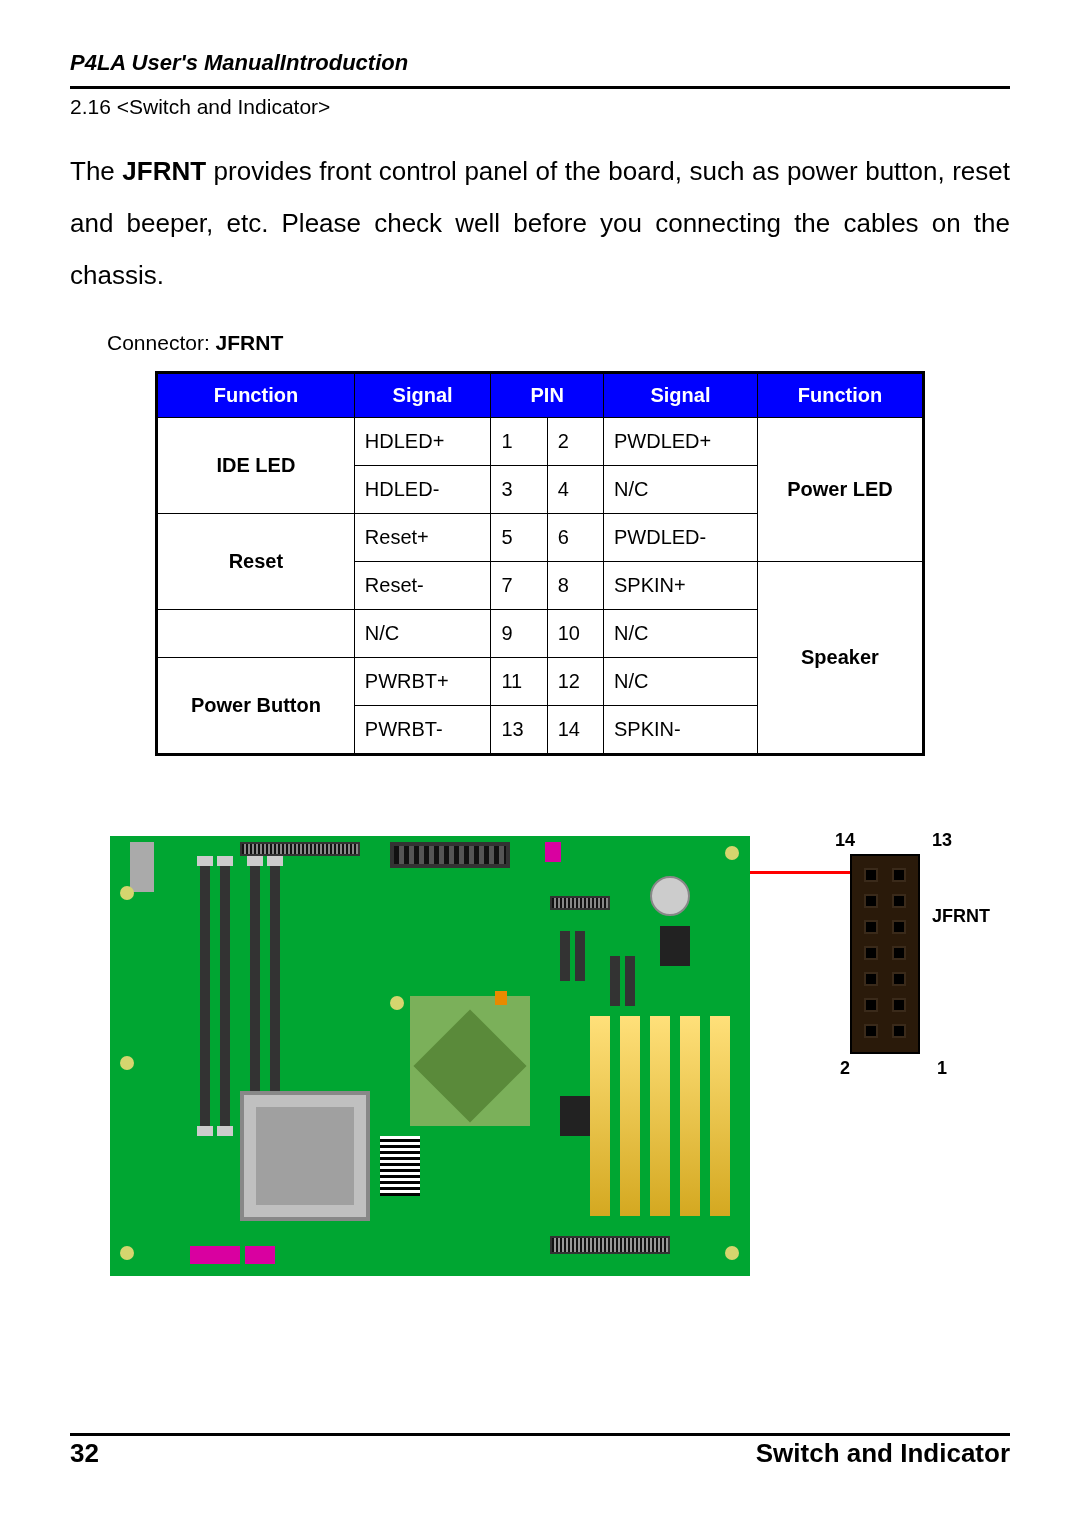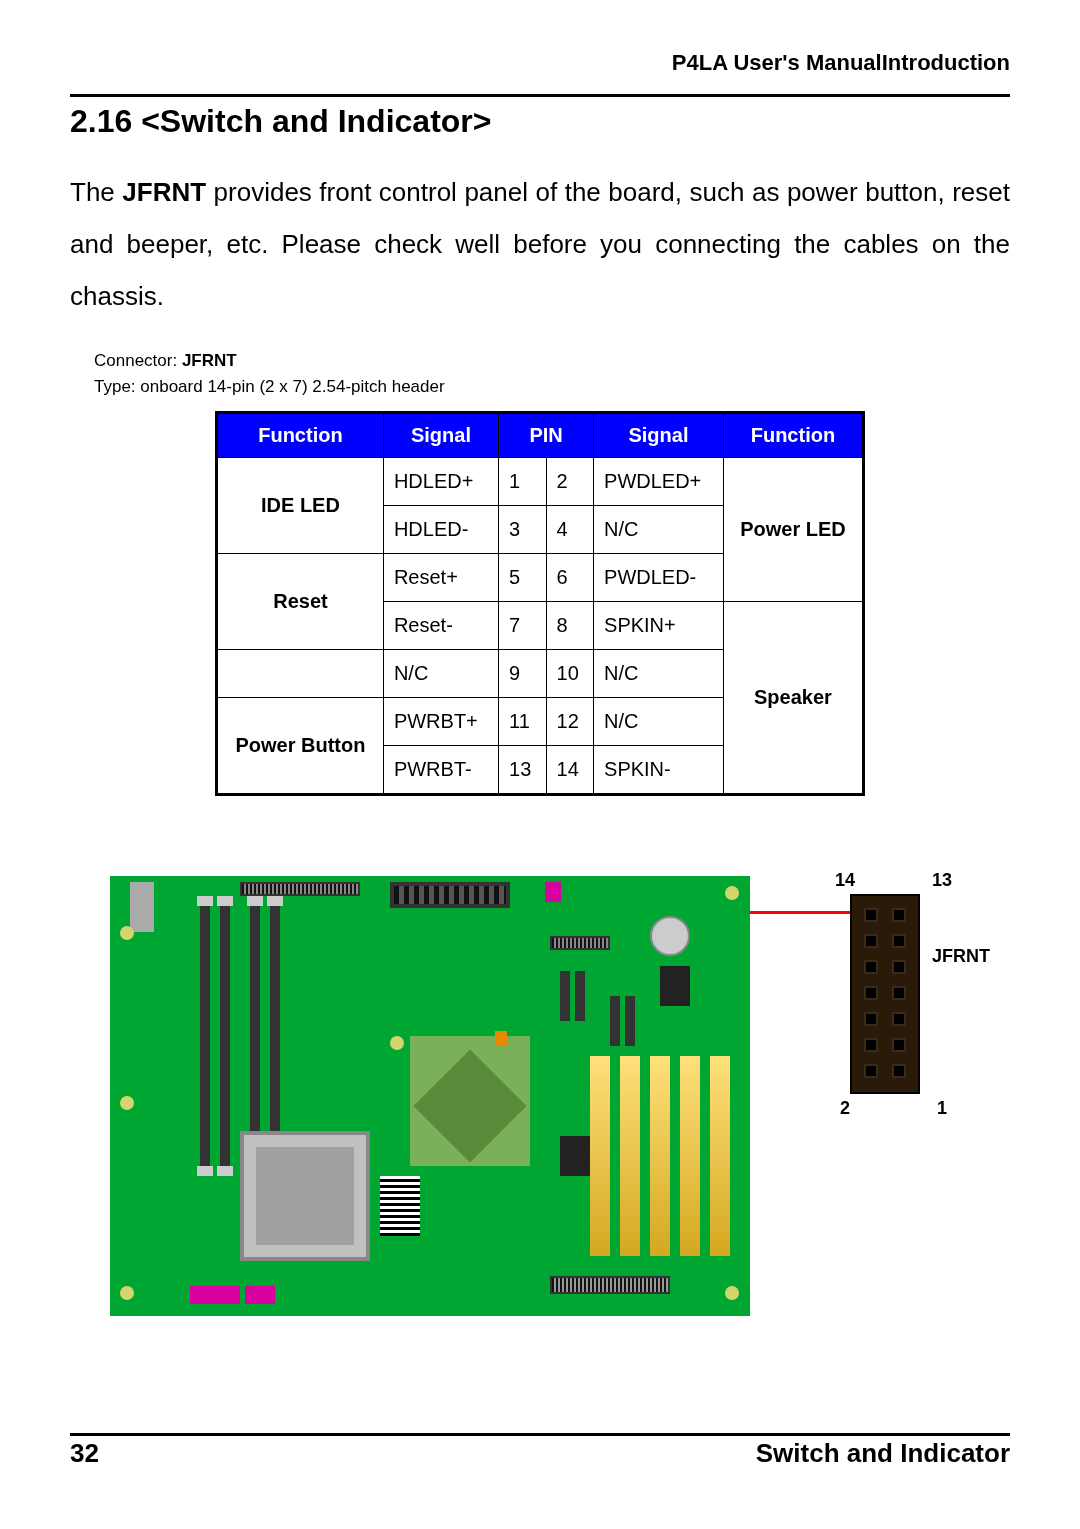--- a/index.html
+++ b/index.html
@@ -7,47 +7,48 @@
     margin: 0;
     background: #fff;
     font-family: Arial, Helvetica, sans-serif;
     width: 1080px;
     height: 1529px;
     padding: 50px 70px;
     position: relative;
   }
   .top-header {
     display: flex;
-    justify-content: flex-end;
+    justify-content: flex-start;
     border-bottom: 3px solid #000;
     font-weight: bold;
     font-size: 22px;
-    padding-bottom: 18px;
+    padding-bottom: 10px;
     margin-bottom: 6px;
+    font-style: italic;
   }
   .section-title {
-    font-weight: bold;
-    font-size: 32px;
+    font-weight: normal;
+    font-size: 21px;
     margin: 6px 0 10px 0;
   }
   .desc {
     font-size: 26px;
     line-height: 2;
     text-align: justify;
   }
   .conn-type {
-    font-size: 17px;
-    margin-left: 24px;
+    font-size: 21px;
+    margin-left: 37px;
     line-height: 1.5;
   }
   .bold { font-weight: bold; }
   table.pin-table {
     border-collapse: collapse;
     margin: 12px auto 0 auto;
-    width: 650px;
+    width: 770px;
     border: 3px solid #000;
     font-size: 20px;
   }
   .pin-table th {
     background: #0000ff;
     color: #fff;
     font-weight: bold;
     padding: 10px 8px;
     border: 1px solid #000;
   }
@@ -139,21 +140,20 @@
 </div>
 
 <div class="section-title">2.16 &lt;Switch and Indicator&gt;</div>
 
 <p class="desc">
   <span>The </span><span class="bold">JFRNT</span><span> provides front control panel of the board, such as power button, reset and beeper, etc. Please check well before you connecting the cables on the chassis.</span>
 </p>
 
 <div class="conn-type">
   <span>Connector: </span><span class="bold">JFRNT</span><br>
-  <span>Type: onboard 14-pin (2 x 7) 2.54-pitch header</span>
 </div>
 
 <table class="pin-table">
   <thead>
     <tr>
       <th>Function</th>
       <th>Signal</th>
       <th colspan="2">PIN</th>
       <th>Signal</th>
       <th>Function</th>

